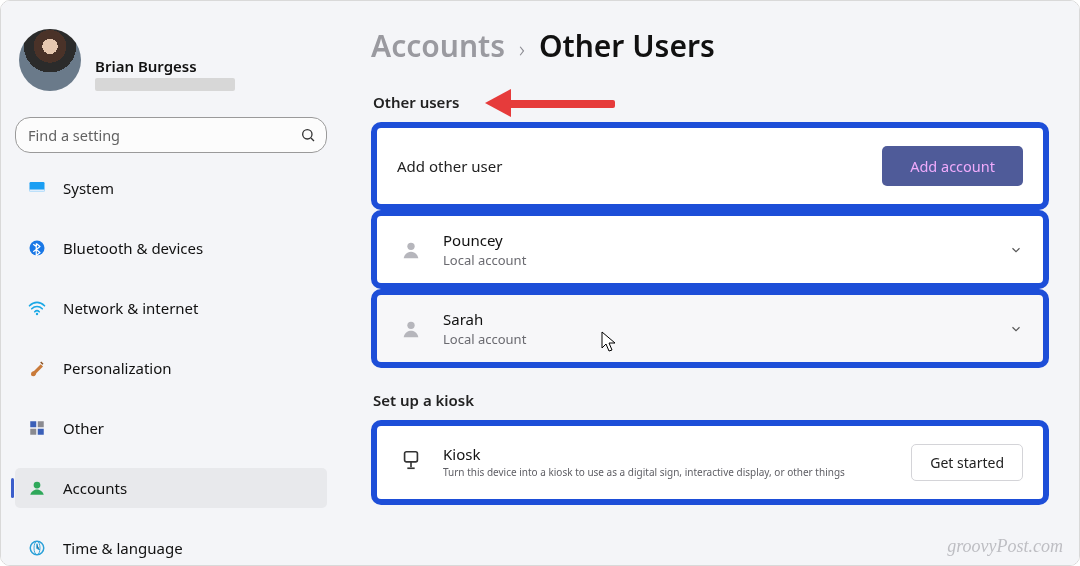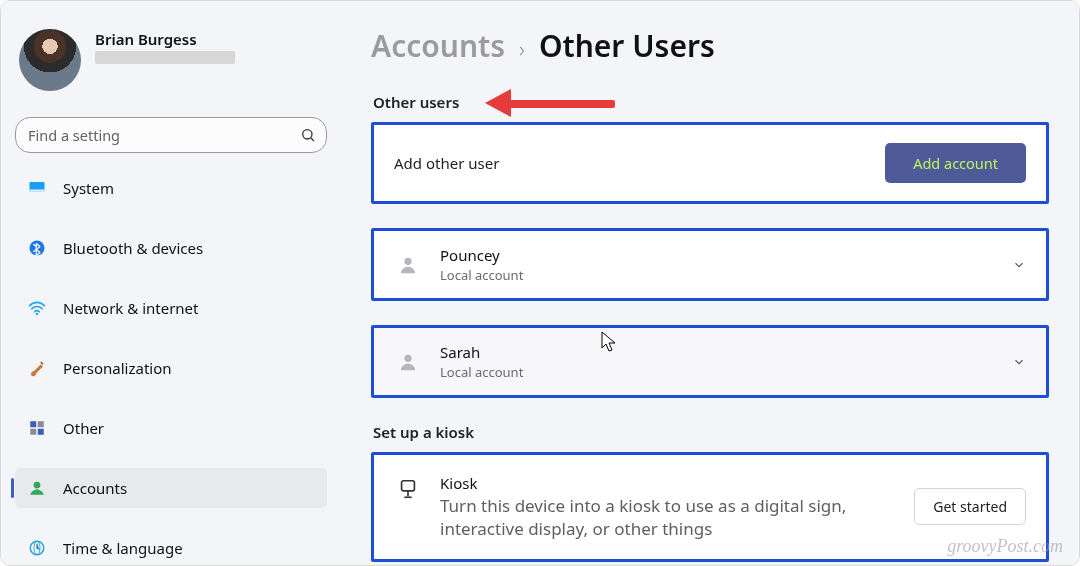--- a/index.html
+++ b/index.html
@@ -4,21 +4,21 @@
   <style>
     * { box-sizing: border-box; margin: 0; padding: 0; font-family: "Segoe UI", system-ui, sans-serif; }
     body {
       width: 1080px; height: 566px; background: #fff;
       border: 1px solid #d9d9d9; border-radius: 10px;
       overflow: hidden; position: relative;
     }
     .layout { display: flex; background: #f4f5f8; width: 100%; height: 100%; }
     
     .sidebar { width: 340px; padding: 20px 10px 0 10px; background:#f4f5f8; flex:none; }
-    .profile { display:flex; align-items:flex-start; gap:14px; padding: 8px 8px 18px 8px; }
+    .profile { display:flex; align-items:flex-end; gap:14px; padding: 8px 8px 18px 8px; }
     .avatar {
       width: 62px; height: 62px; border-radius: 50%;
       background: radial-gradient(circle at 50% 28%, #e7c8b0 0 14%, #4a3228 14% 30%, #2b2b2b 30% 48%, #6a7a8a 48% 100%);
       flex:none;
     }
     .profile-text { display:flex; flex-direction:column; gap:2px; }
     .profile-name { font-weight:600; font-size:15px; color:#111; }
     .profile-sub {
       width:140px; height:13px; background:#d7d7d7; border-radius:2px;
       filter: blur(0.4px);
@@ -49,43 +49,43 @@
     }
     .nicon { width:20px; height:20px; display:flex; align-items:center; justify-content:center; flex:none; }
     
     .main { flex:1; padding: 24px 30px 0 30px; background:#f4f5f8; overflow:hidden; }
     .crumbs { display:flex; align-items:baseline; gap:14px; margin-bottom:26px; }
     .crumb-root { font-size:30px; font-weight:600; color:#9a9aa0; cursor:pointer; }
     .crumb-sep { font-size:22px; color:#8c8c93; font-weight:300; }
     .crumb-leaf { font-size:30px; font-weight:600; color:#111; }
     .section-h { font-size:15px; font-weight:600; color:#222; margin: 6px 0 10px 2px; }
     .card {
-      background:#fff; border:3px solid #1d4ed8; border-radius:2px;
+      background:#fff; border:6px solid #1d4ed8; border-radius:10px;
       padding: 18px 20px; display:flex; align-items:center;
-      margin-bottom:24px;
+      margin-bottom:0;
     }
     .card.row-hover { background:#f7f7f9; }
     .card .grow { flex:1; }
     .add-btn {
-      background:#4f5b99; color:#bef264; border:none;
+      background:#4f5b99; color:#f0abfc; border:none;
       padding: 10px 28px; border-radius:5px; font-size:14.5px;
       cursor:pointer;
     }
     .user-row { gap:18px; cursor:pointer; padding:14px 20px; }
     .uicon {
       width:28px; height:28px; display:flex; align-items:center; justify-content:center;
       color:#9a9aa0;
     }
     .ulabels { display:flex; flex-direction:column; }
     .uname { font-size:15px; color:#111; }
     .usub { font-size:13px; color:#6a6a70; margin-top:1px; }
     .chev { color:#555; }
     .kiosk-card { gap:18px; padding:18px 20px; align-items:flex-start; }
     .kiosk-body { flex:1; }
-    .kdesc { font-size:17px; color:#5e5e64; margin-top:2px; line-height:1.35; max-width:460px; }
+    .kdesc { font-size:10px; color:#5e5e64; margin-top:2px; line-height:1.35; max-width:460px; }
     .ghost-btn {
       background:#fff; border:1px solid #d4d4d8; border-radius:5px;
       padding:8px 18px; font-size:14px; color:#222; cursor:pointer;
       align-self:center;
     }
     .watermark {
       position:absolute; right:16px; bottom:8px;
       font-family: Georgia, serif; font-style:italic;
       color:#9a9aa0; font-size:18px; opacity:.6;
     }

